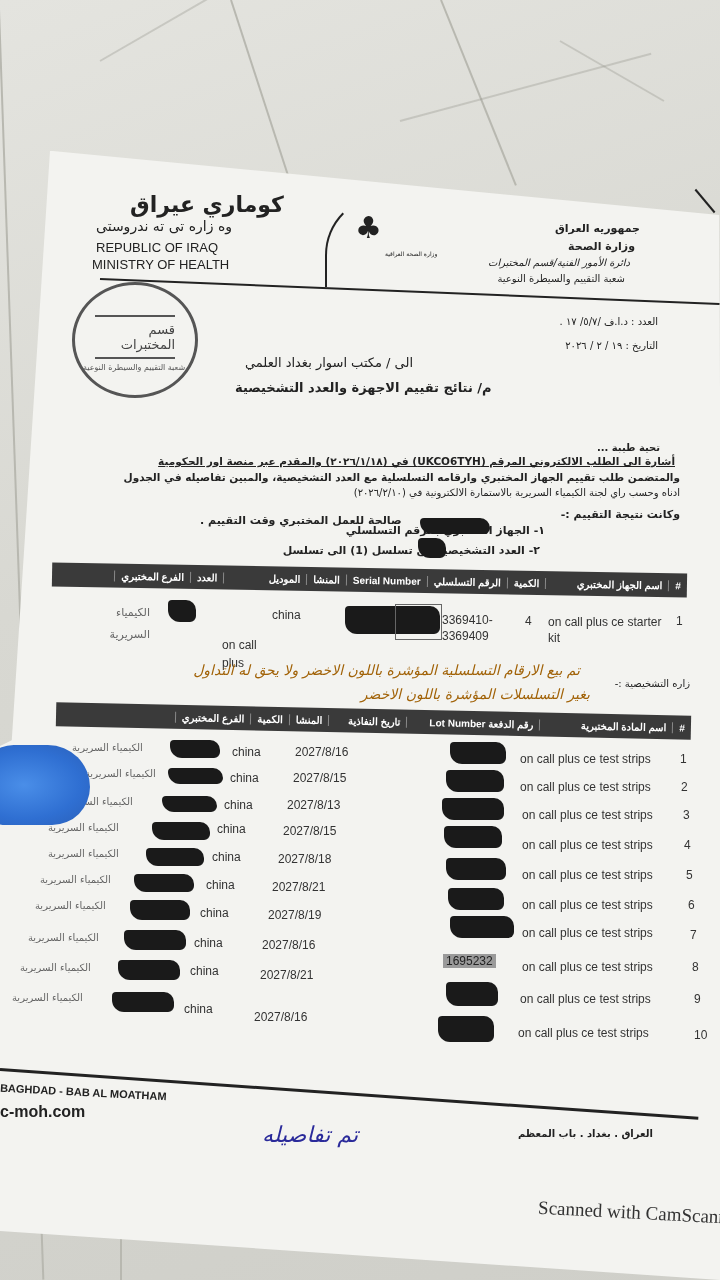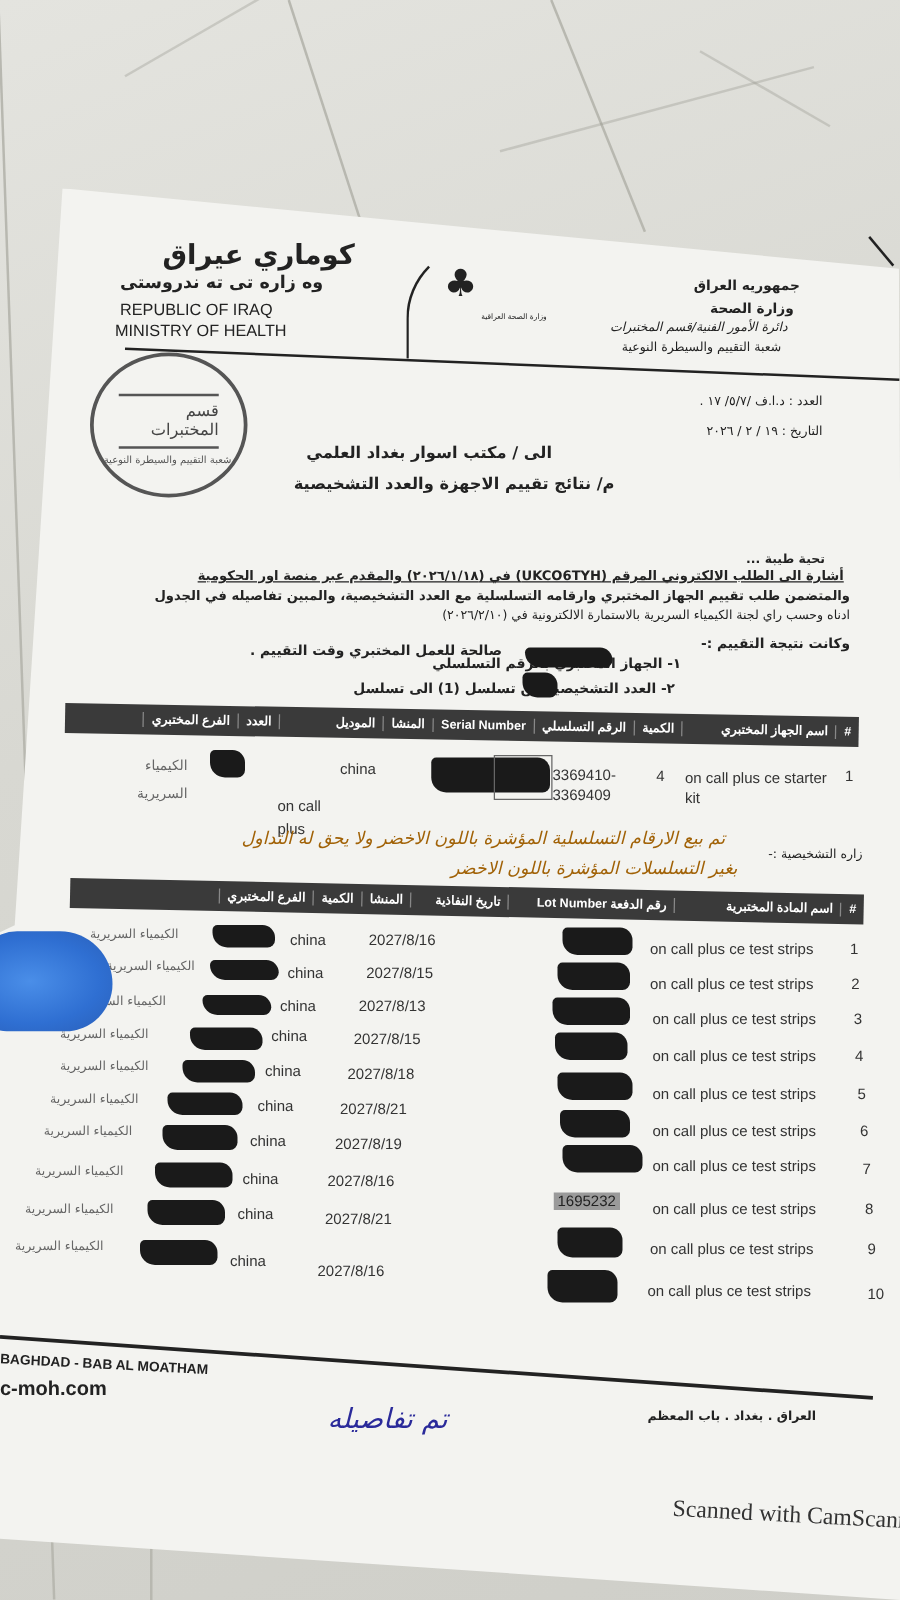--- a/index.html
+++ b/index.html
@@ -35,21 +35,21 @@
   <div class="vein" style="left:100px;top:60px;width:200px;transform:rotate(-30deg);"></div>
   <div class="vein" style="left:400px;top:120px;width:260px;transform:rotate(-15deg);"></div>
   <div class="vein" style="left:560px;top:40px;width:120px;transform:rotate(30deg);"></div>
   <div class="tile-line" style="left:120px;top:1230px;width:2px;height:50px;"></div>
 </div>
 
 <div class="paper"></div>
 
 <div>
   <div class="abs ar" style="left:130px;top:192px;font-size:22px;font-weight:bold;">كوماري عيراق</div>
-  <div class="abs ar" style="left:96px;top:218px;font-size:14px;font-weight:bold;">وه زاره تى ته ندروستى</div>
+  <div class="abs ar" style="left:96px;top:218px;font-size:14px;font-weight:normal;">وه زاره تى ته ندروستى</div>
   <div class="abs en" style="left:96px;top:240px;font-size:13px;">REPUBLIC OF IRAQ</div>
   <div class="abs en" style="left:92px;top:257px;font-size:13px;">MINISTRY OF HEALTH</div>
 
   <div class="abs" style="left:325px;top:195px;width:100px;height:90px;border-left:2px solid #222;border-top:2px solid #222;border-radius:60px 30px 0 0;border-top-color:transparent;"></div>
   <div class="abs" style="left:355px;top:210px;font-size:30px;color:#222;">♣</div>
   <div class="abs ar" style="left:385px;top:250px;font-size:6px;">وزارة الصحة العراقية</div>
 
   <div class="abs ar" style="right:80px;top:222px;font-size:11px;font-weight:bold;">جمهوريه العراق</div>
   <div class="abs ar" style="right:85px;top:240px;font-size:11px;font-weight:bold;">وزارة الصحة</div>
   <div class="abs ar" style="right:90px;top:257px;font-size:10px;font-style:italic;">دائرة الأمور الفنية/قسم المختبرات</div>
@@ -60,21 +60,21 @@
 </div>
 
 <div class="stamp">
   <div class="stamp-inner">قسم المختبرات</div>
   <div class="abs ar" style="left:8px;top:78px;font-size:8px;color:#555;">شعبة التقييم والسيطرة النوعية</div>
 </div>
 
 <div class="abs ar" style="right:62px;top:316px;font-size:10px;">العدد : د.ا.ف /٥/٧/ ١٧ .</div>
 <div class="abs ar" style="right:62px;top:340px;font-size:10px;">التاريخ : ١٩ / ٢ / ٢٠٢٦</div>
 
-<div class="abs ar" style="left:245px;top:355px;font-size:13px;font-weight:bold;">الى / مكتب اسوار بغداد العلمي</div>
+<div class="abs ar" style="left:245px;top:355px;font-size:13px;font-weight:normal;">الى / مكتب اسوار بغداد العلمي</div>
 <div class="abs ar" style="left:235px;top:380px;font-size:13px;font-weight:bold;">م/ نتائج تقييم الاجهزة والعدد التشخيصية</div>
 
 <div class="abs ar" style="right:60px;top:442px;font-size:10px;font-weight:bold;">تحية طيبة ...</div>
 
 <div class="abs ar" style="left:85px;top:455px;width:590px;font-size:10.5px;font-weight:bold;text-align:right;text-decoration:underline;">أشارة الى الطلب الالكتروني المرقم (UKCO6TYH) في (٢٠٢٦/١/١٨) والمقدم عبر منصة اور الحكومية</div>
 <div class="abs ar" style="left:80px;top:471px;width:600px;font-size:10.5px;font-weight:bold;text-align:right;">والمتضمن طلب تقييم الجهاز المختبري وارقامه التسلسلية مع العدد التشخيصية، والمبين تفاصيله في الجدول</div>
 <div class="abs ar" style="left:200px;top:487px;width:480px;font-size:10px;text-align:right;">ادناه وحسب راي لجنة الكيمياء السريرية بالاستمارة الالكترونية في (٢٠٢٦/٢/١٠)</div>
 <div class="abs ar" style="right:40px;top:508px;font-size:11px;font-weight:bold;">وكانت نتيجة التقييم :-</div>
 <div class="abs ar" style="right:175px;top:524px;font-size:11px;font-weight:bold;">١- الجهاز المختبري بالرقم التسلسلي</div>
 <div class="redact" style="left:420px;top:518px;width:70px;height:16px;"></div>

